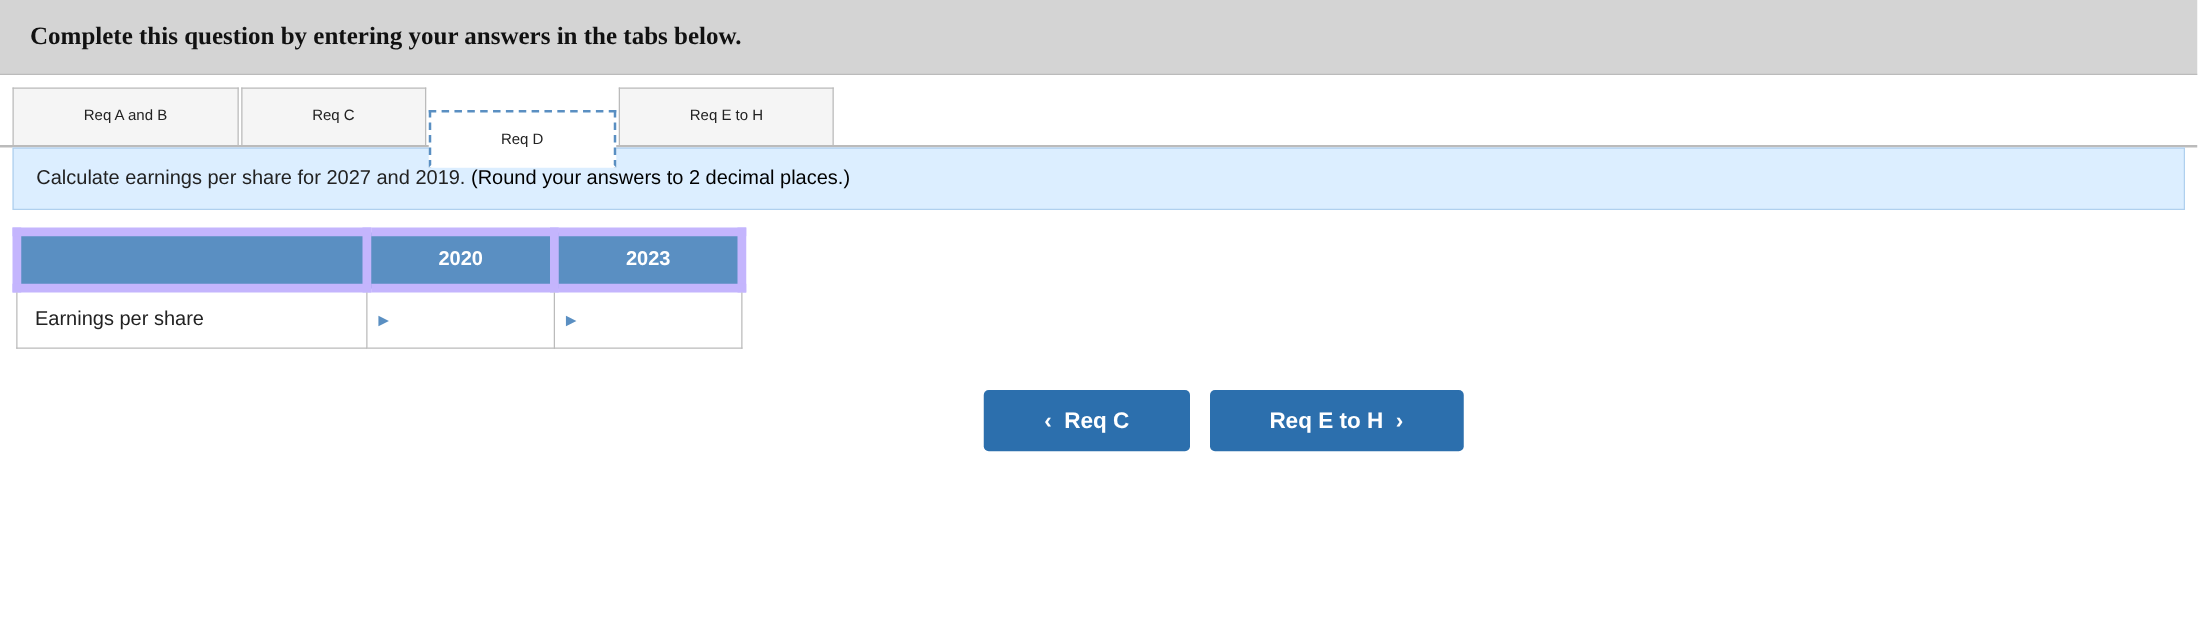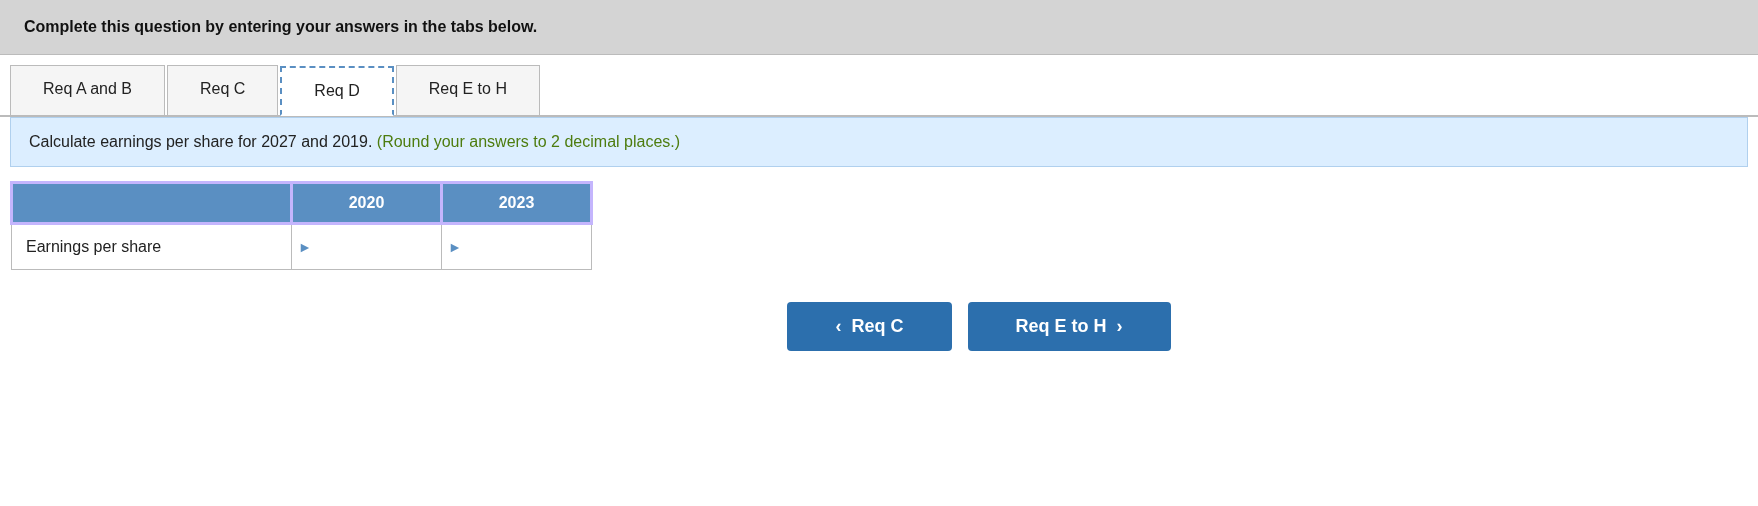--- a/index.html
+++ b/index.html
@@ -22,96 +22,97 @@
     }
 
     
     .header-bar {
       background: #d4d4d4;
       padding: 18px 24px;
       border-bottom: 1px solid #bbb;
     }
 
     .header-bar .header-text {
-      font-size: 16px;
+      font-size: 20px;
       font-weight: bold;
       color: #111;
+      font-family: Liberation Serif, serif;
     }
 
     
     .tabs-container {
       display: flex;
       flex-direction: row;
       padding: 0;
       margin: 0;
       border-bottom: 2px solid #bbb;
       margin-top: 10px;
       padding-left: 10px;
     }
 
     .tab {
-      padding: 14px 32px;
+      padding: 14px 56px;
       border: 1px solid #bbb;
       border-bottom: none;
       background: #f5f5f5;
       cursor: pointer;
-      font-size: 16px;
+      font-size: 12px;
       color: #222;
       margin-right: 2px;
     }
 
     .tab.active {
       background: #fff;
       border: 2px dashed #5a8fc2;
       border-bottom: 2px solid #fff;
       font-weight: normal;
       color: #222;
       position: relative;
-      top: 1px;
+      top: 18px;
     }
 
     
     .content-area {
       padding: 0 10px 20px 10px;
     }
 
     
     .instructions-bar {
       background: #dceeff;
       border: 1px solid #b0d0ee;
       padding: 12px 18px;
       margin-top: 0;
       font-size: 16px;
       color: #222;
       line-height: 1.5;
     }
 
     .instructions-bar .red-text {
-      color: #4d7c0f;
+      color: #000000;
     }
 
     
     .data-table-wrapper {
       margin-top: 14px;
       display: inline-block;
     }
 
     .data-table {
       border-collapse: collapse;
       min-width: 540px;
     }
 
     .data-table thead tr th {
       background: #5a8fc2;
       color: #fff;
       font-weight: bold;
       font-size: 16px;
       text-align: center;
       padding: 10px 40px;
-      border: 3px solid #c4b5fd;
+      border: 7px solid #c4b5fd;
     }
 
     .data-table thead tr th:first-child {
       background: #5a8fc2;
       width: 280px;
     }
 
     .data-table tbody tr td {
       border: 1px solid #bbb;
       padding: 10px 14px;

